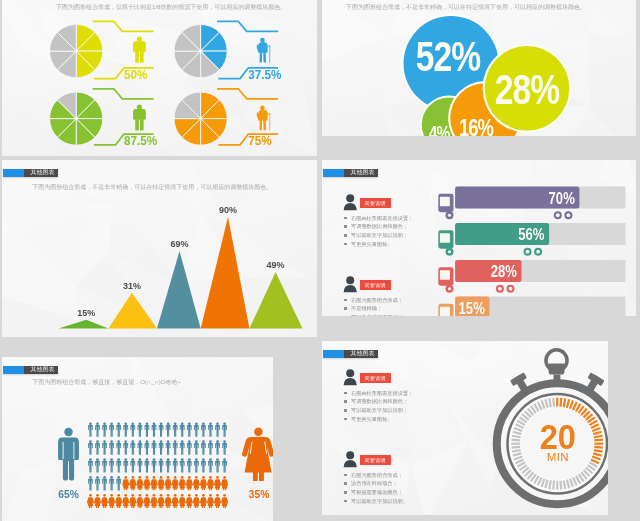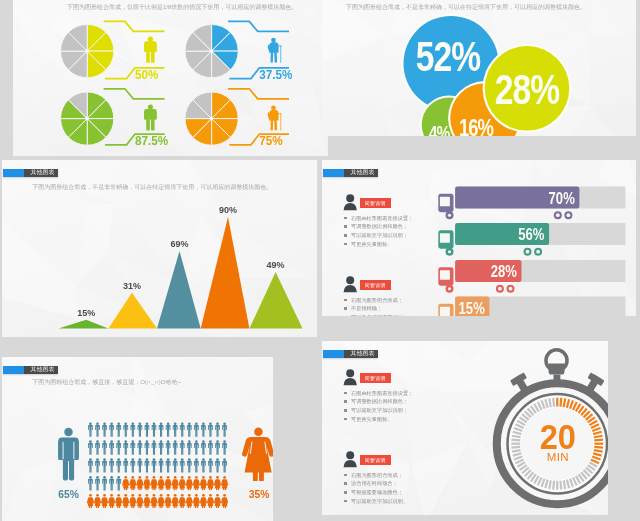--- a/index.html
+++ b/index.html
@@ -16,21 +16,21 @@
 .badge{position:absolute;background:#ed4b3c;color:#fff;font-size:5px;display:flex;align-items:center;justify-content:center;letter-spacing:.3px;}
 .bullets{position:absolute;}
 .bul{position:relative;font-size:5.2px;line-height:8.7px;color:#8f8f8f;white-space:nowrap;padding-left:7px;}
 .bul::before{content:"";position:absolute;left:0;top:3.2px;width:2.6px;height:2.6px;background:#8f8f8f;}
 </style>
 </head>
 <body>
 
 <div class="grid">
 
-  <div class="slide" id="s1" style="left:13px;top:0px;width:315px;height:156px">
+  <div class="slide" id="s1" style="left:2px;top:0px;width:315px;height:156px">
     <svg class="bgsvg" width="315" height="156" viewBox="0 0 315 156">
         <g>
           <rect x="0" y="0" width="315" height="156" fill="#f2f2f2"></rect>
           <polygon points="-11.2,-13.9 42.8,5.7 39.7,33.0" fill="rgb(243,243,243)"></polygon>
           <polygon points="-11.2,-13.9 39.7,33.0 19.0,47.4" fill="rgb(245,245,245)"></polygon>
           <polygon points="42.8,5.7 104.3,14.4 121.4,63.9" fill="rgb(242,242,242)"></polygon>
           <polygon points="42.8,5.7 121.4,63.9 39.7,33.0" fill="rgb(246,246,246)"></polygon>
           <polygon points="104.3,14.4 191.9,4.6 213.6,40.8" fill="rgb(241,241,241)"></polygon>
           <polygon points="104.3,14.4 213.6,40.8 121.4,63.9" fill="rgb(245,245,245)"></polygon>
           <polygon points="191.9,4.6 277.1,21.4 262.8,52.8" fill="rgb(245,245,245)"></polygon>

